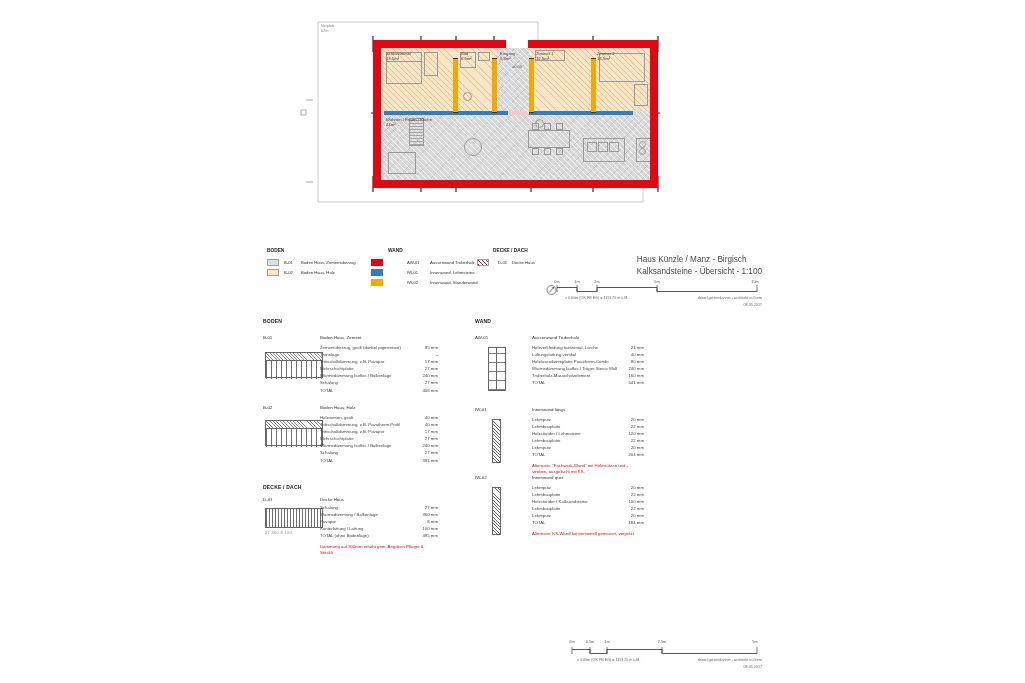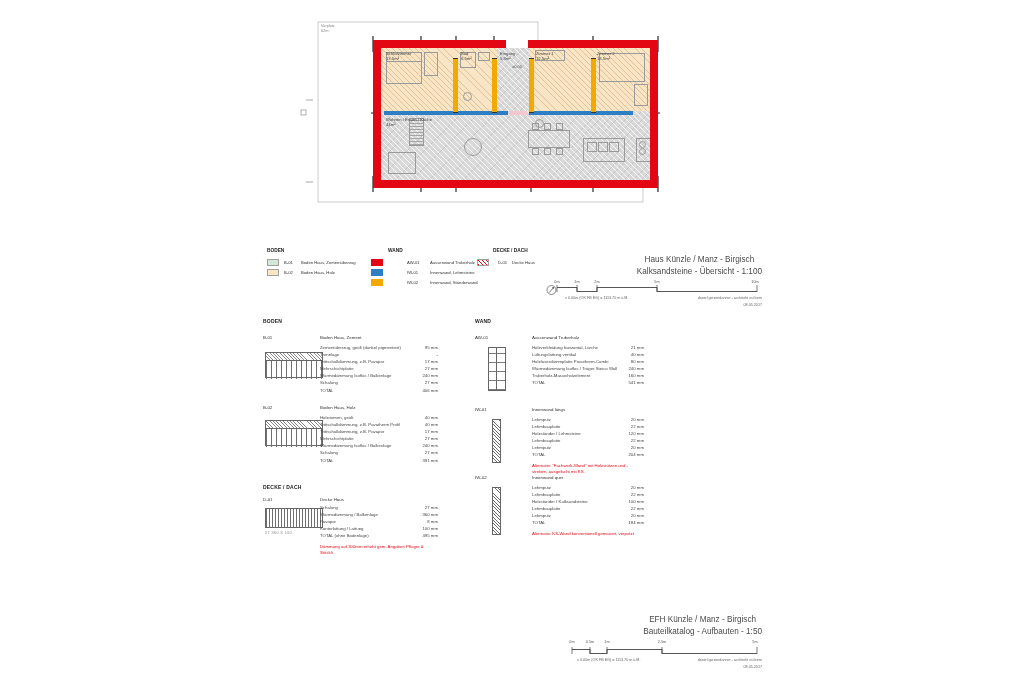--- a/index.html
+++ b/index.html
@@ -42,21 +42,21 @@
   .note{font-size:4.3px;color:#e30613;line-height:1.3;}
   
   .strip-h{box-sizing:border-box;border:.5px solid #666;}
   .strip-h .top{height:7px;background:repeating-linear-gradient(45deg,#8a8a8a 0 .6px,transparent .6px 2.4px);border-bottom:.5px solid #666;}
   .strip-h .bot{height:18px;background:repeating-linear-gradient(90deg,#6f6f6f 0 .8px,transparent .8px 5px);}
   .strip-d{box-sizing:border-box;border:.5px solid #666;background:repeating-linear-gradient(90deg,#6f6f6f 0 .7px,transparent .7px 3px);}
   .strip-aw{box-sizing:border-box;border:.5px solid #666;background:repeating-linear-gradient(0deg,#7a7a7a 0 .7px,transparent .7px 4.5px);}
   .strip-aw .mid{position:absolute;left:45%;top:0;bottom:0;width:.7px;background:#666;}
   .strip-iw{box-sizing:border-box;border:.5px solid #666;background:repeating-linear-gradient(45deg,#6f6f6f 0 .6px,transparent .6px 2.4px);}
   
-  .tb{text-align:center;white-space:nowrap;}
+  .tb{text-align:left;white-space:nowrap;}
   .tb .l1{font-size:8.2px;color:#4a4a4a;line-height:1.45;}
   .tb .l2{font-size:8.2px;color:#4a4a4a;line-height:1.45;}
   .sc-lab{font-size:3.8px;color:#555;transform:translateX(-50%);white-space:nowrap;}
   .meta{font-size:3.7px;color:#666;white-space:nowrap;}
   .meta-r{font-size:3.7px;color:#666;white-space:nowrap;text-align:right;}
 </style>
 </head>
 <body>
 
 <div id="page">
@@ -396,24 +396,20 @@
         <span>Lehmputz</span>
         <span class="v">20 mm</span>
       </div>
     <div class="r">
         <span>TOTAL</span>
         <span class="v">184 mm</span>
       </div>
   </div>
   <div class="abs note" style="left:532px;top:531px;width:120px">Alternativ: KS-Wand konventionell gemauert, verputzt</div>
 
-  <div class="abs tb" style="right:263px;top:614px">
-    <div class="l1">EFH Künzle / Manz - Birgisch</div>
-    <div class="l2">Bauteilkatalog - Aufbauten - 1:50</div>
-  </div>
   <div class="abs sc-lab" style="left:572px;top:640px">0m</div>
   <div class="abs sc-lab" style="left:590px;top:640px">0.5m</div>
   <div class="abs sc-lab" style="left:607px;top:640px">1m</div>
   <div class="abs sc-lab" style="left:662px;top:640px">2.5m</div>
   <div class="abs sc-lab" style="left:755px;top:640px">5m</div>
   <div class="abs meta" style="left:577px;top:658px">± 0.00m (OK FB EG)  = 1113.70 m ü.M.</div>
   <div class="abs meta-r" style="right:263px;top:658px">daniel giezendanner - architekt vsi bern</div>
   <div class="abs meta-r" style="right:263px;top:665px">08.05.2017</div>
 
 </div>

